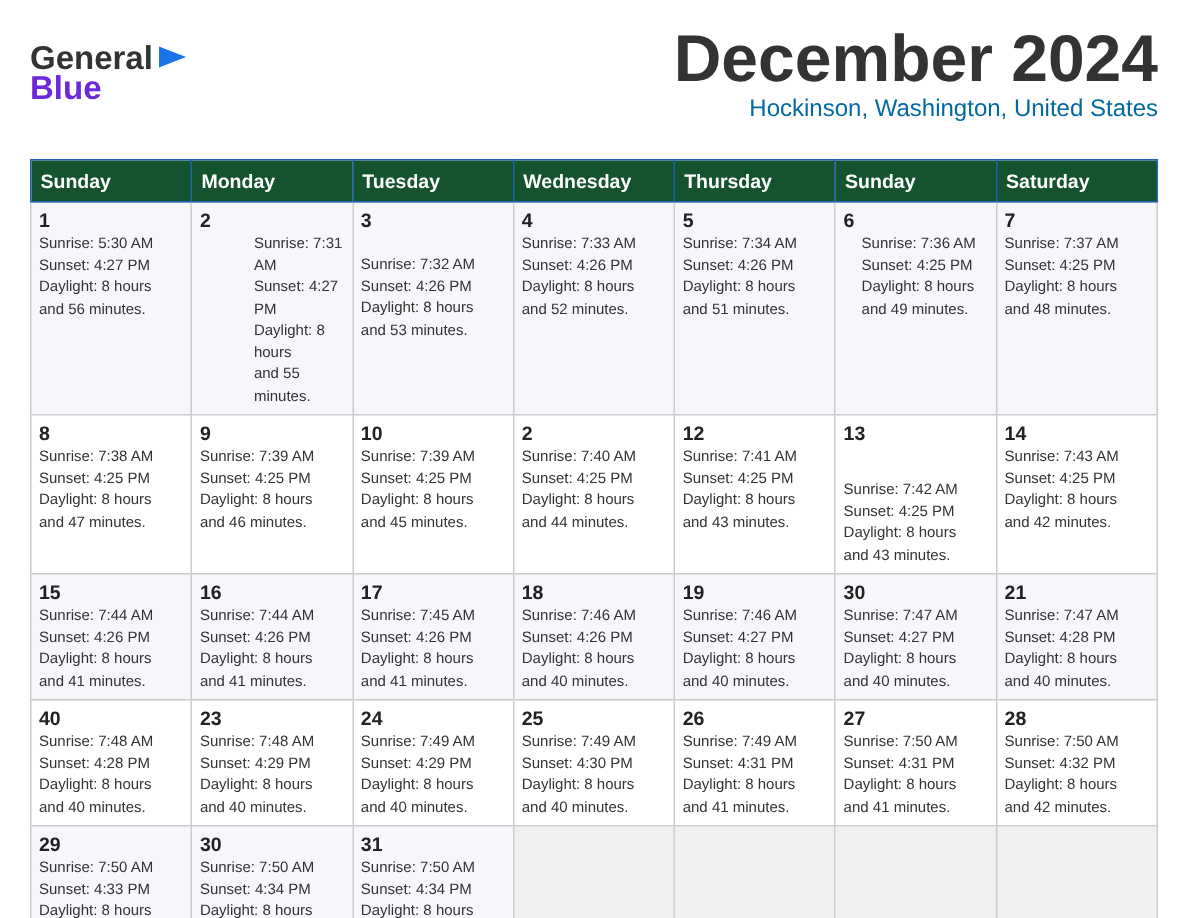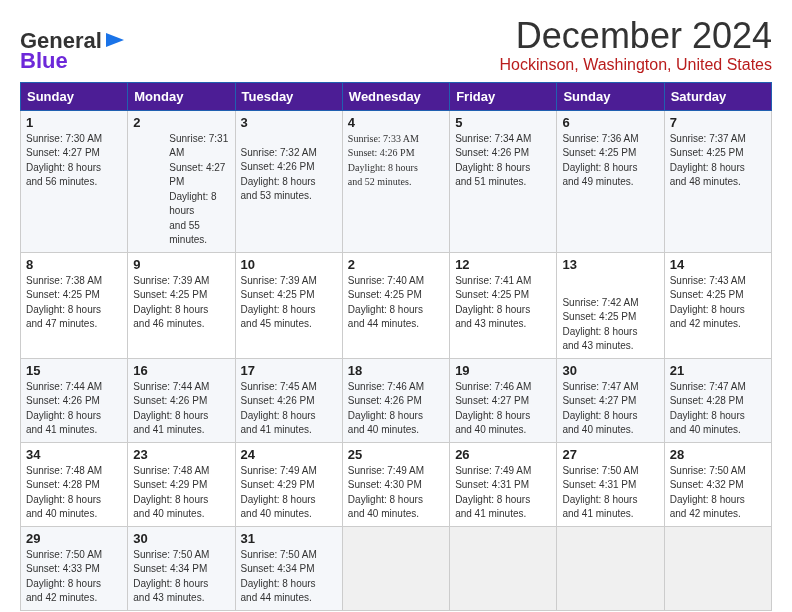--- a/index.html
+++ b/index.html
@@ -6,48 +6,48 @@
     body {
       font-family: Arial, sans-serif;
       background: #fff;
       width: 792px;
       min-height: 612px;
       padding: 16px 20px;
     }
     .header-area {
       display: flex;
       justify-content: space-between;
-      align-items: flex-end;
-      margin-bottom: 8px;
+      align-items: center;
+      margin-bottom: 24px;
     }
     .logo {
       display: flex;
       flex-direction: column;
       align-items: flex-start;
     }
     .title-area {
       text-align: right;
     }
     .month-title {
-      font-size: 36px;
-      font-weight: normal;
+      font-size: 44px;
+      font-weight: bold;
       color: #333;
       line-height: 1.1;
     }
     .location-title {
       font-size: 16px;
-      color: #b91c1c;
+      color: #0369a1;
     }
     table {
       width: 100%;
       border-collapse: collapse;
       font-size: 11px;
     }
     thead th {
-      background: #4c1d95;
+      background: #14532d;
       color: #fff;
       text-align: left;
       padding: 6px 6px;
       font-size: 13px;
       font-weight: bold;
       border: 1px solid #2060b0;
     }
     tbody td {
       border: 1px solid #ccc;
       vertical-align: top;
@@ -97,65 +97,65 @@
   </div>
 </div>
 
 <table>
   <thead>
     <tr>
     <th>Sunday</th>
         <th>Monday</th>
         <th>Tuesday</th>
         <th>Wednesday</th>
-        <th>Friday</th>
+        <th>Thursday</th>
         <th>Sunday</th>
         <th>Saturday</th>
       </tr>
   </thead>
   <tbody id="calendar-body">
   <tr>
         <td>
           <span class="day-num">1</span>
-          <div class="day-info" style="white-space: pre-line;">Sunrise: 7:30 AM
+          <div class="day-info" style="white-space: pre-line;">Sunrise: 5:30 AM
 Sunset: 4:27 PM
 Daylight: 8 hours
 and 56 minutes.</div>
         </td>
         <td>
           <span class="day-num">2</span>
           <div class="day-info" style="white-space: pre-line; margin-left: 36px;">Sunrise: 7:31 AM
 Sunset: 4:27 PM
 Daylight: 8 hours
 and 55 minutes.</div>
         </td>
         <td>
           <span class="day-num">3</span>
           <div class="day-info" style="white-space: pre-line; margin-top: 16px;">Sunrise: 7:32 AM
 Sunset: 4:26 PM
 Daylight: 8 hours
 and 53 minutes.</div>
         </td>
         <td>
           <span class="day-num">4</span>
-          <div class="day-info" style="white-space: pre-line; font-family: Liberation Serif, serif;">Sunrise: 7:33 AM
+          <div class="day-info" style="white-space: pre-line;">Sunrise: 7:33 AM
 Sunset: 4:26 PM
 Daylight: 8 hours
 and 52 minutes.</div>
         </td>
         <td>
           <span class="day-num">5</span>
           <div class="day-info" style="white-space: pre-line;">Sunrise: 7:34 AM
 Sunset: 4:26 PM
 Daylight: 8 hours
 and 51 minutes.</div>
         </td>
         <td>
           <span class="day-num">6</span>
-          <div class="day-info" style="white-space: pre-line;">Sunrise: 7:36 AM
+          <div class="day-info" style="white-space: pre-line; margin-left: 12px;">Sunrise: 7:36 AM
 Sunset: 4:25 PM
 Daylight: 8 hours
 and 49 minutes.</div>
         </td>
         <td>
           <span class="day-num">7</span>
           <div class="day-info" style="white-space: pre-line;">Sunrise: 7:37 AM
 Sunset: 4:25 PM
 Daylight: 8 hours
 and 48 minutes.</div>
@@ -258,21 +258,21 @@
         <td>
           <span class="day-num">21</span>
           <div class="day-info" style="white-space: pre-line;">Sunrise: 7:47 AM
 Sunset: 4:28 PM
 Daylight: 8 hours
 and 40 minutes.</div>
         </td>
       </tr>
       <tr>
         <td>
-          <span class="day-num">34</span>
+          <span class="day-num">40</span>
           <div class="day-info" style="white-space: pre-line;">Sunrise: 7:48 AM
 Sunset: 4:28 PM
 Daylight: 8 hours
 and 40 minutes.</div>
         </td>
         <td>
           <span class="day-num">23</span>
           <div class="day-info" style="white-space: pre-line;">Sunrise: 7:48 AM
 Sunset: 4:29 PM
 Daylight: 8 hours

